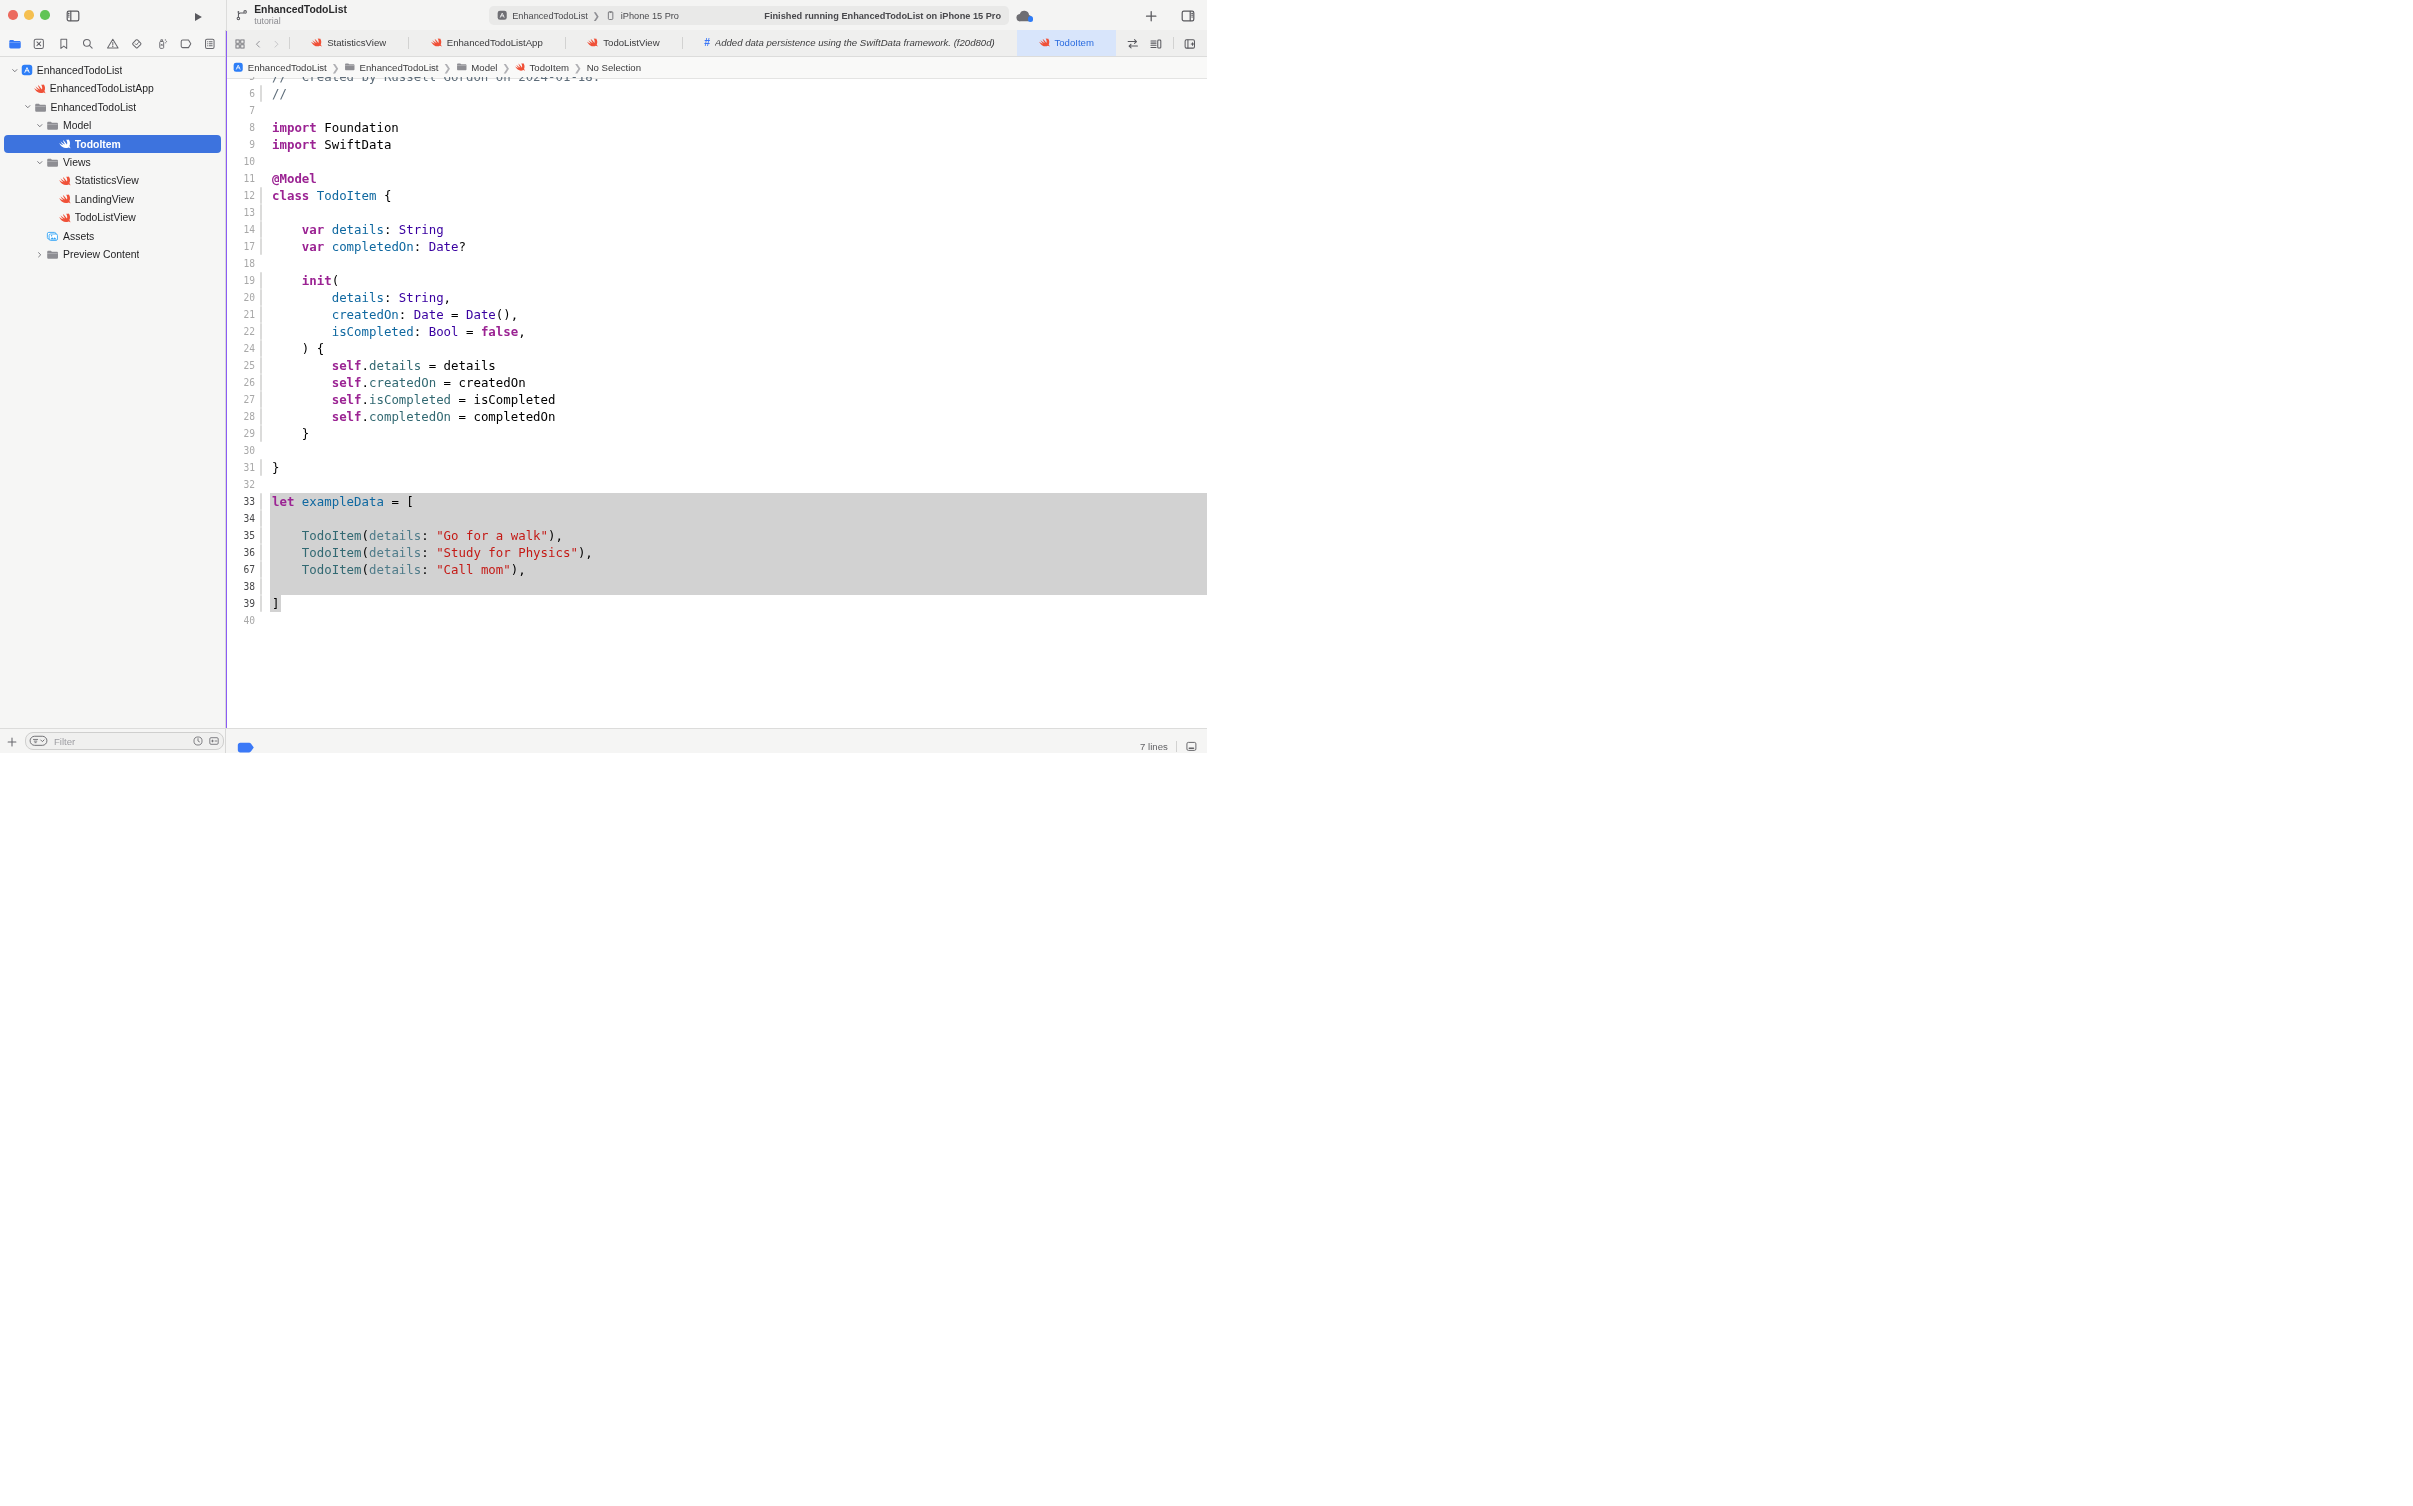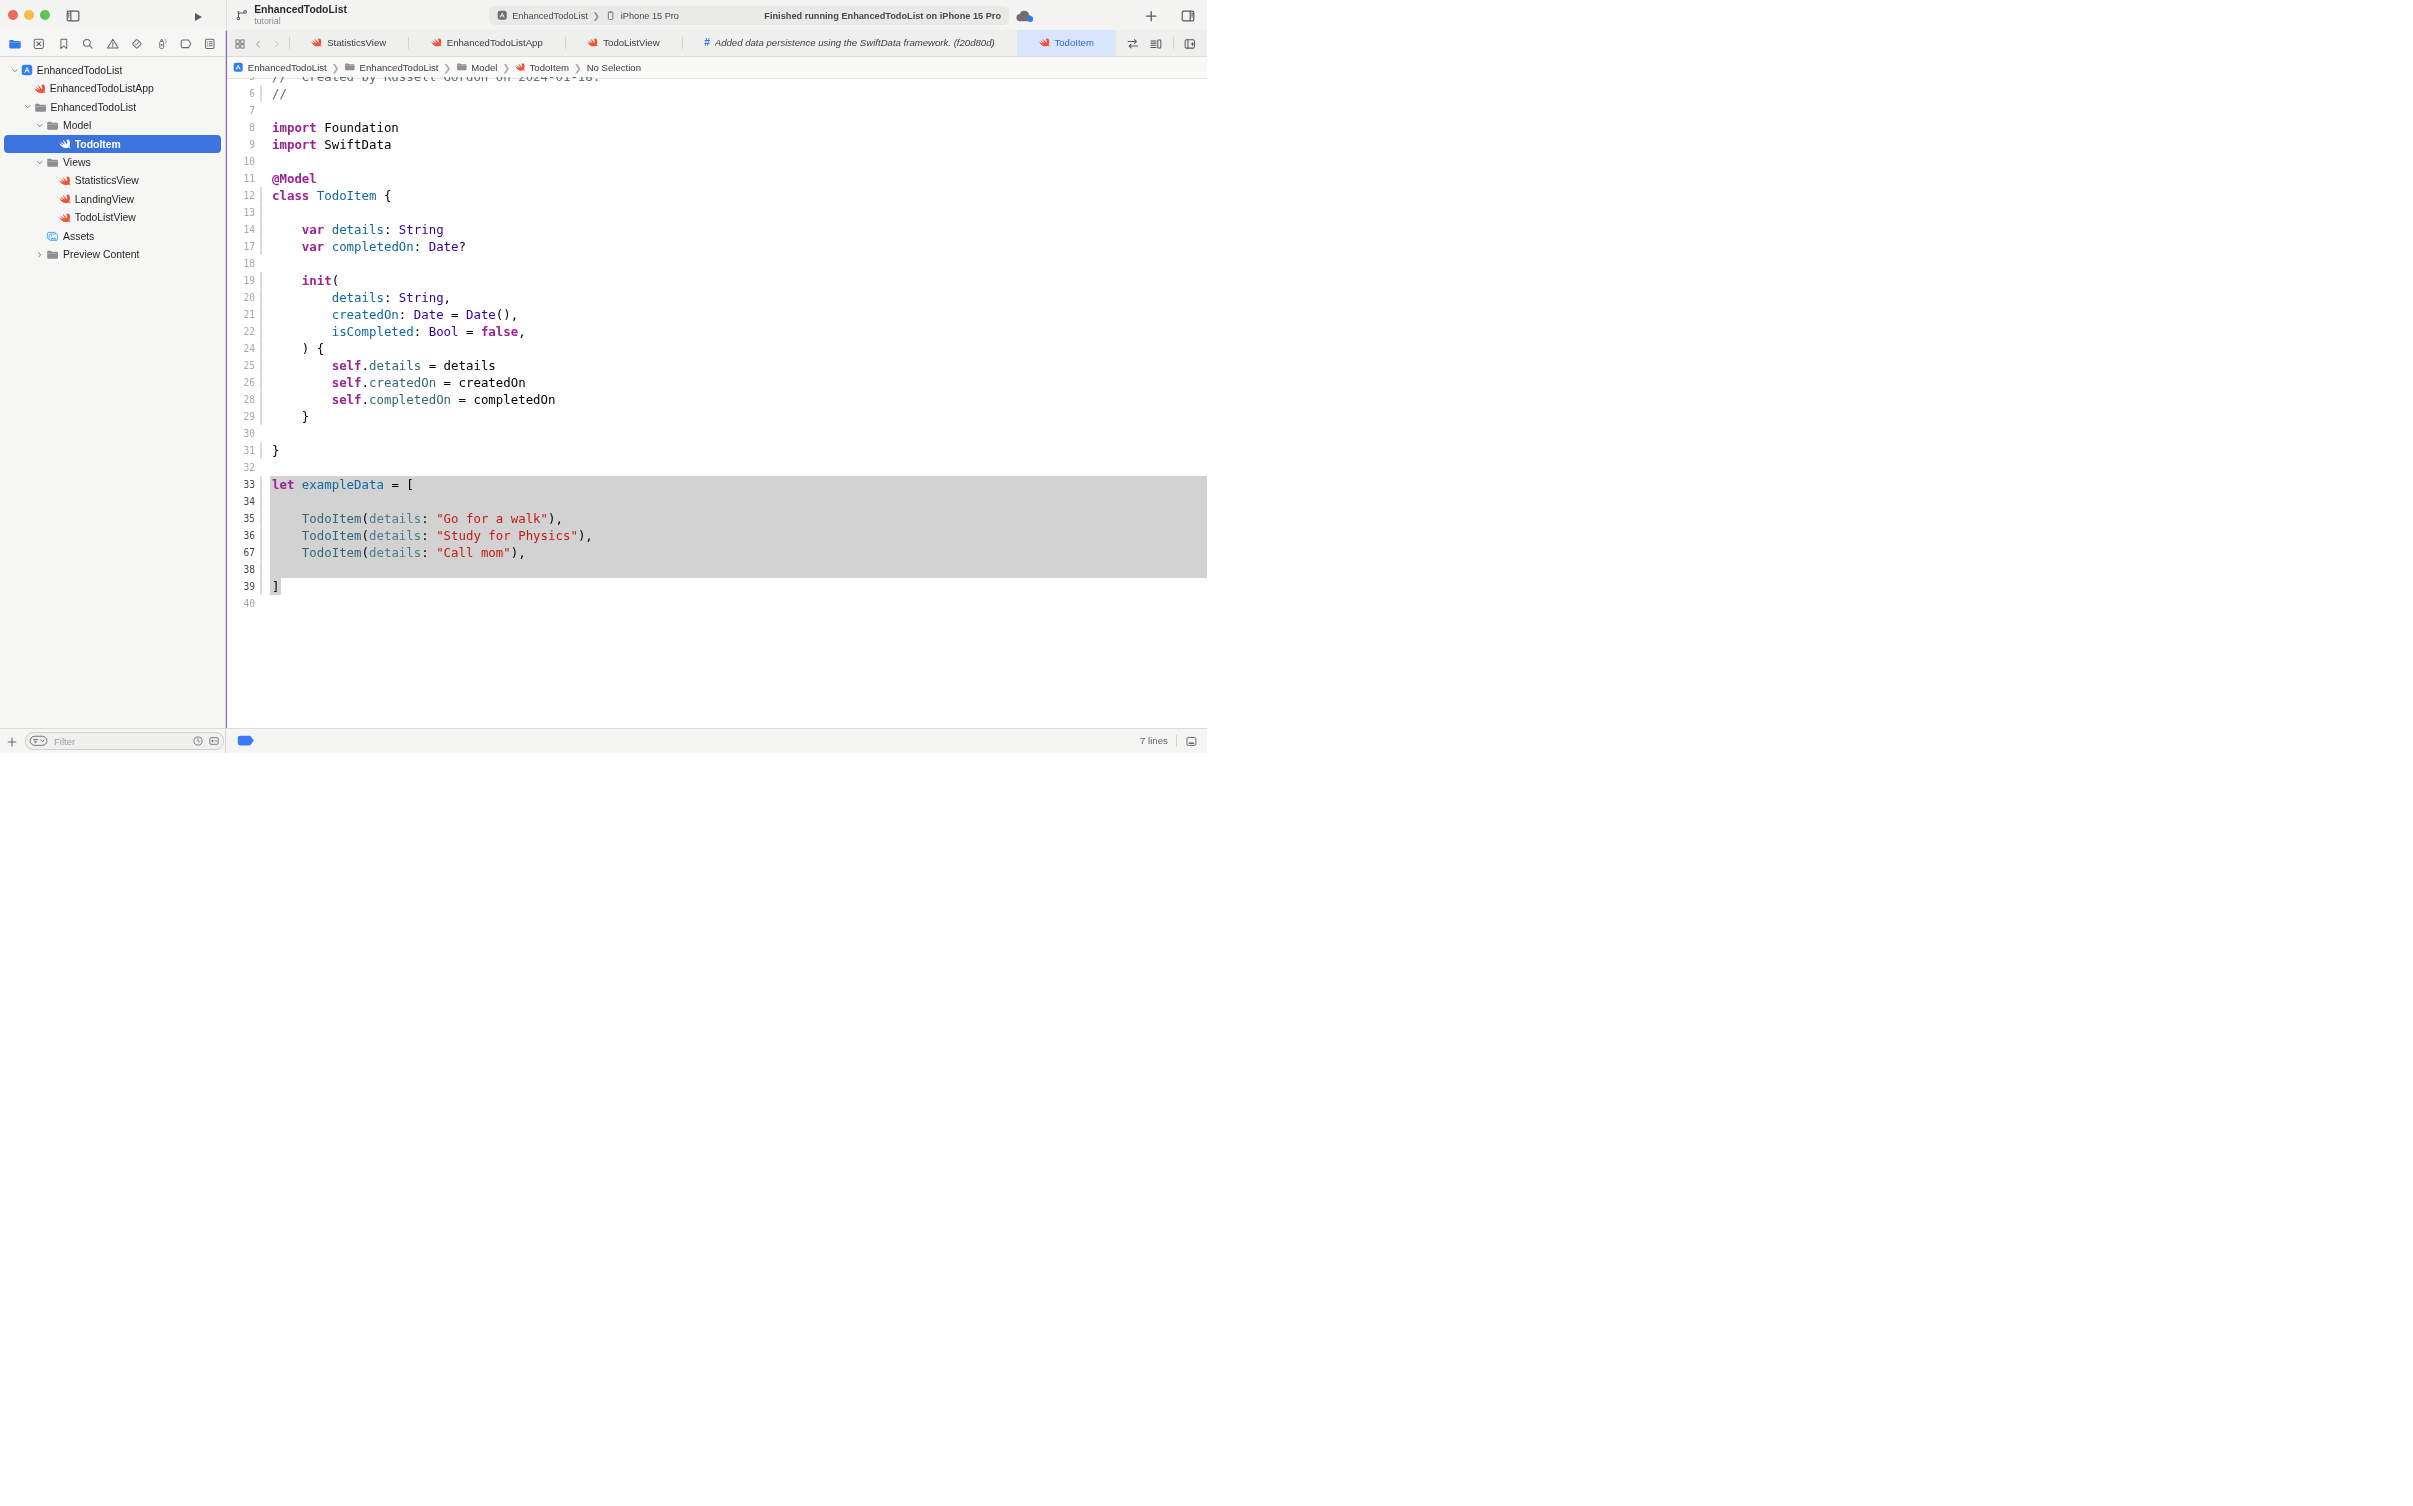--- a/index.html
+++ b/index.html
@@ -81,21 +81,21 @@
   
   .bottombar{position:absolute;left:0;right:0;bottom:0;height:24px;background:#f5f5f4;
     border-top:0.8px solid #dcdcdb;}
   .bb-left{position:absolute;left:0;top:0;bottom:0;width:226px;border-right:0.8px solid #d8d8d7;
     display:flex;align-items:center;padding:0 6.4px;box-sizing:border-box;gap:6.4px;color:#68686d;}
   .filter-field{flex:1;height:16px;border:0.8px solid #cfcfce;border-radius:8px;background:#f0f0ef;
     display:flex;align-items:center;padding:0 3.2px;gap:4px;}
   .filter-input{border:none;outline:none;background:transparent;flex:1;min-width:0;
     font-size:9.6px;color:#3a3a3c;font-family:inherit;}
   .filter-input::placeholder{color:#9e9ea3;}
-  .bb-right{position:absolute;left:227px;right:0;top:0;bottom:0;display:flex;align-items:center;
+  .bb-right{position:absolute;left:227px;right:0;top:0;bottom:0;display:flex;align-items:flex-end;
     padding:0 9.6px;}
   .bb-lines{margin-left:auto;display:flex;align-items:center;gap:8px;color:#636366;font-size:9.6px;}
   .bb-vdiv{width:0.8px;height:11.2px;background:#d2d2d1;}
 </style>
 </head>
 <body>
 
 <svg width="0" height="0" style="position:absolute">
   <defs>
     <symbol id="i-swift" viewBox="0 0 16 16">
@@ -655,20 +655,25 @@
             <span class="ln">25</span>
             <span class="cb"></span>
             <span class="tx"><span>        </span><span class="k">self</span><span>.</span><span class="y">details</span><span> = details</span></span>
           </div>
           <div class="cl">
             <span class="ln">26</span>
             <span class="cb"></span>
             <span class="tx"><span>        </span><span class="k">self</span><span>.</span><span class="y">createdOn</span><span> = createdOn</span></span>
           </div>
           <div class="cl">
+            <span class="ln">27</span>
+            <span class="cb"></span>
+            <span class="tx"><span>        </span><span class="k">self</span><span>.</span><span class="y">isCompleted</span><span> = isCompleted</span></span>
+          </div>
+          <div class="cl">
             <span class="ln">28</span>
             <span class="cb"></span>
             <span class="tx"><span>        </span><span class="k">self</span><span>.</span><span class="y">completedOn</span><span> = completedOn</span></span>
           </div>
           <div class="cl">
             <span class="ln">29</span>
             <span class="cb"></span>
             <span class="tx"><span>    }</span></span>
           </div>
           <div class="cl">

